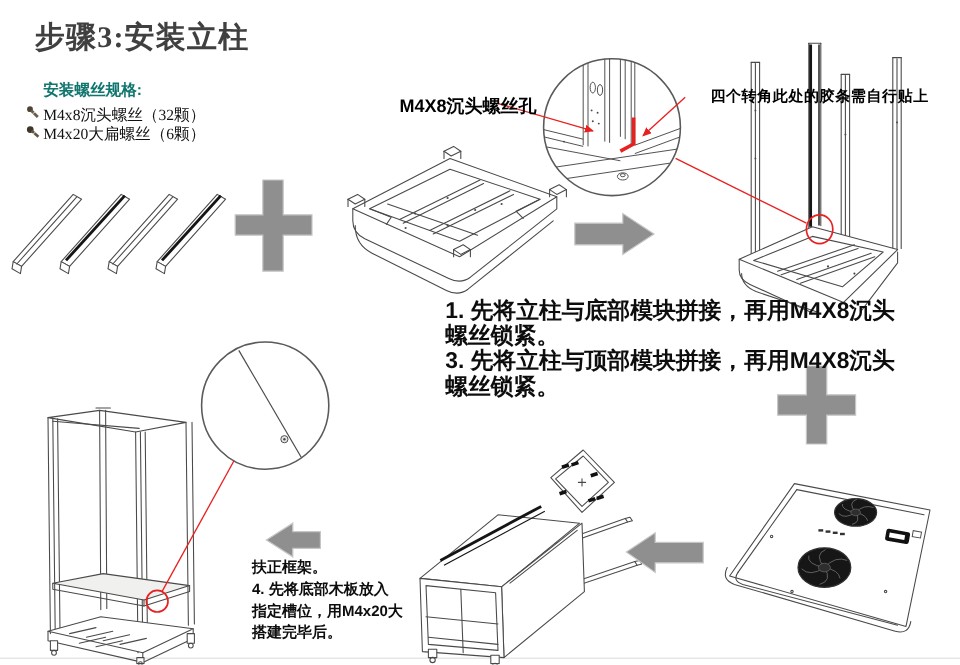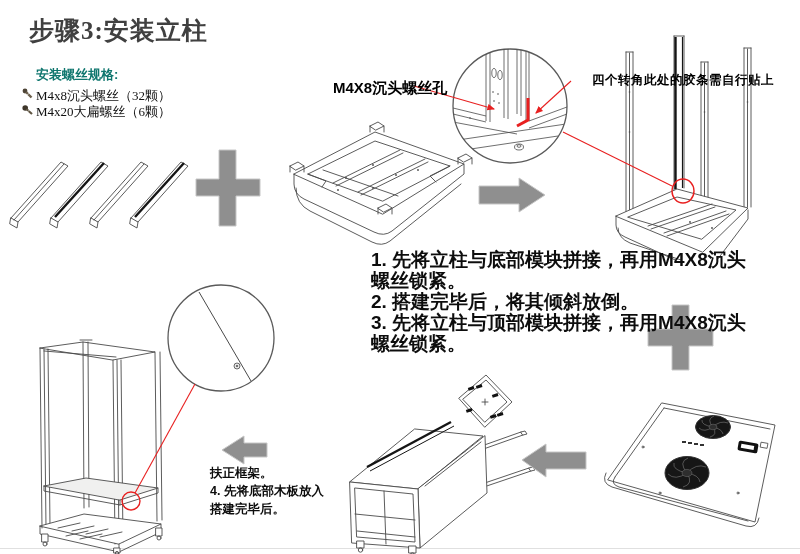--- a/index.html
+++ b/index.html
@@ -57,28 +57,28 @@
     <span class="label">M4x20大扁螺丝（6颗）</span>
   </div>
 </div>
 
 <div class="callout" style="left:333px;top:79px;">M4X8沉头螺丝孔</div>
 <div class="callout rubber" style="left:592px;top:72px;">四个转角此处的胶条需自行贴上</div>
 
 <div class="steps steps-top">
   <div>1. 先将立柱与底部模块拼接，再用M4X8沉头</div>
   <div>螺丝锁紧。</div>
-  <div>2. 搭建完毕后，将其倾斜放倒。</div>
   <div>3. 先将立柱与顶部模块拼接，再用M4X8沉头</div>
   <div>螺丝锁紧。</div>
 </div>
 
 <div class="steps steps-bottom">
   <div>扶正框架。</div>
   <div>4. 先将底部木板放入</div>
+  <div>指定槽位，用M4x20大</div>
   <div>搭建完毕后。</div>
 </div>
 
 <div class="abs page-bottom-line"></div>
 
 <svg class="drawing" style="left:5px;top:156px;" width="195" height="80" viewBox="0 0 195 80">
   <g class="ln">
     <polygon points="6,62 56,6 63,10 13,66" fill="#fff"></polygon>
     <polygon points="6,62 13,66 12,72 5,68" fill="#fff"></polygon>
     <line x1="9" y1="64" x2="59" y2="8"></line>

